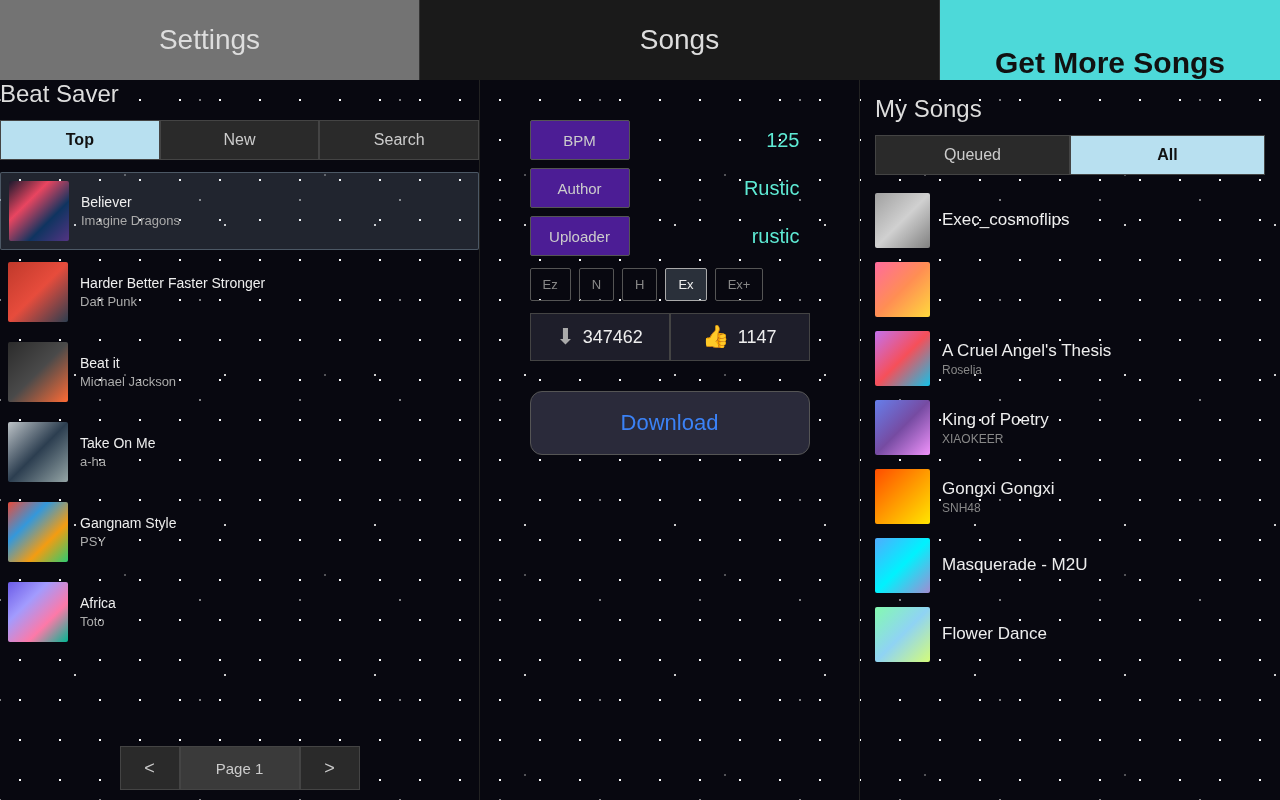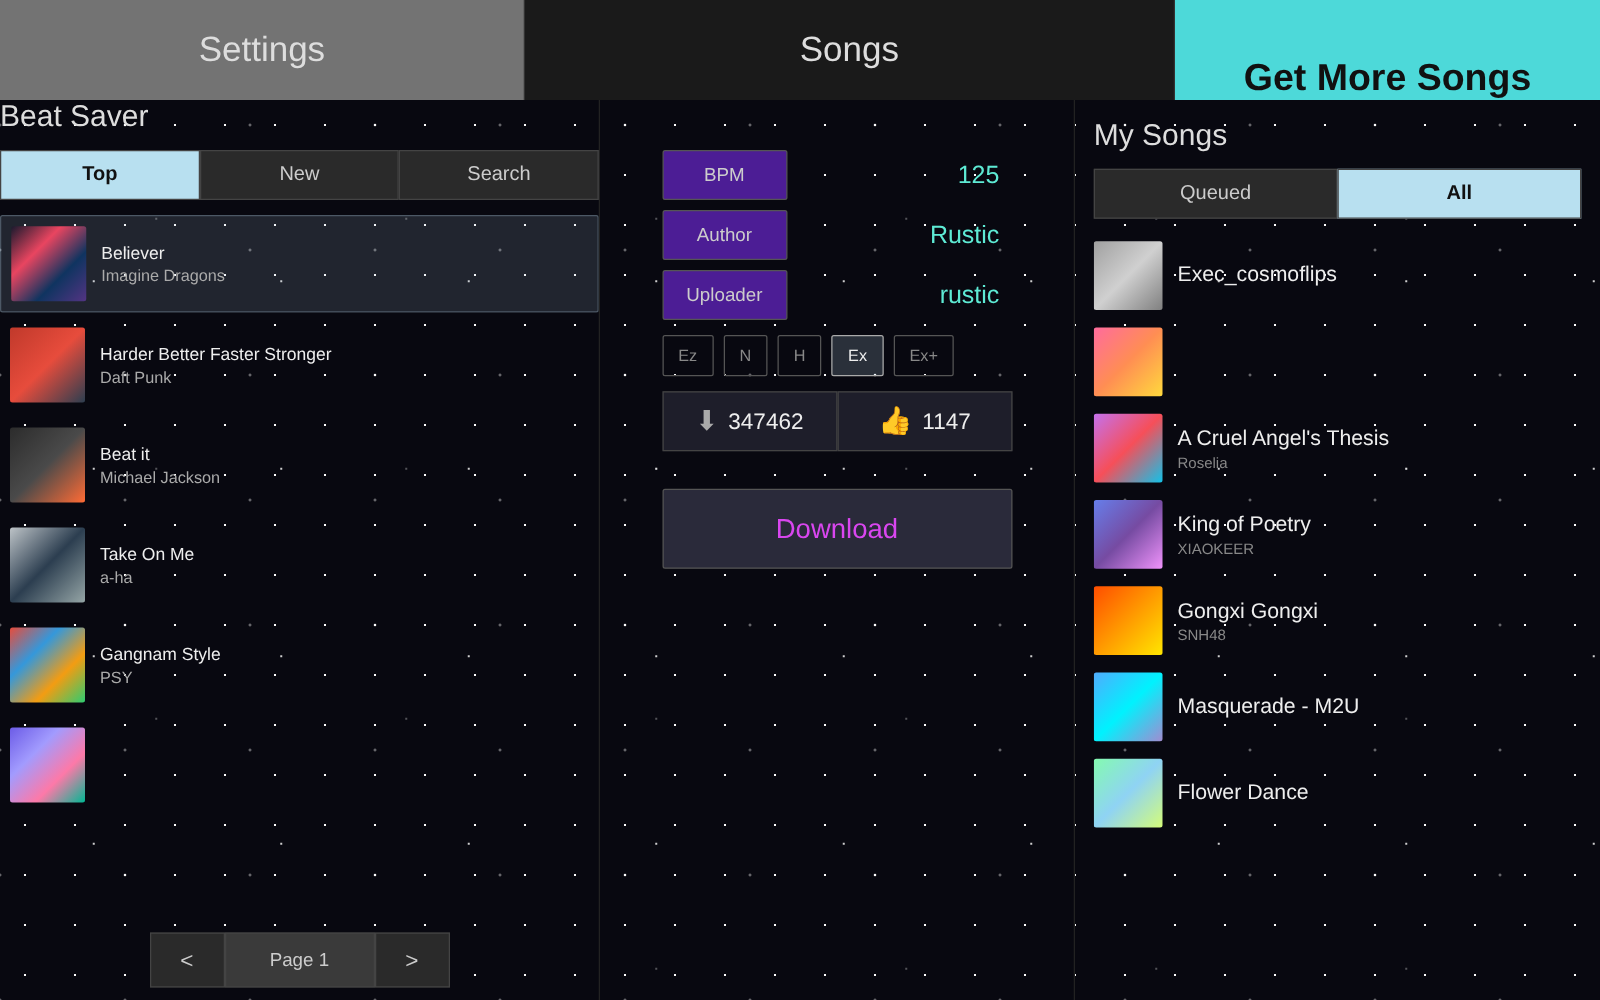--- a/index.html
+++ b/index.html
@@ -303,25 +303,25 @@
     .stat-value {
       font-size: 18px;
       color: #eee;
     }
 
     .download-btn {
       width: 100%;
       padding: 18px;
       background: #2a2a3a;
       border: 1px solid #555;
-      color: #d946ef;
+      color: #3b82f6;
       font-size: 22px;
       cursor: pointer;
       margin-top: 20px;
-      border-radius: 2px;
+      border-radius: 12px;
       text-align: center;
     }
 
     
     .right-panel {
       width: 420px;
       padding: 15px;
       display: flex;
       flex-direction: column;
     }
@@ -475,20 +475,24 @@
         <div class="song-item">
           <div class="song-thumb thumb-gangnam"></div>
           <div class="song-info">
             <div class="song-title">Gangnam Style</div>
             <div class="song-artist">PSY</div>
           </div>
         </div>
 
         <div class="song-item">
           <div class="song-thumb thumb-africa"></div>
+          <div class="song-info">
+            <div class="song-title">Africa</div>
+            <div class="song-artist">Toto</div>
+          </div>
         </div>
 
       </div>
 
       <div class="pagination">
         <button class="page-btn">&lt;</button>
         <div class="page-label">Page 1</div>
         <button class="page-btn">&gt;</button>
       </div>
     </div>

